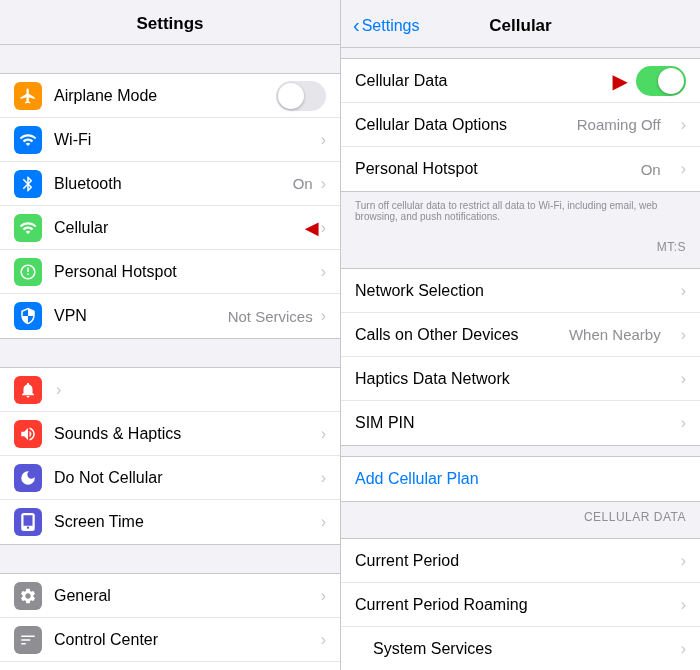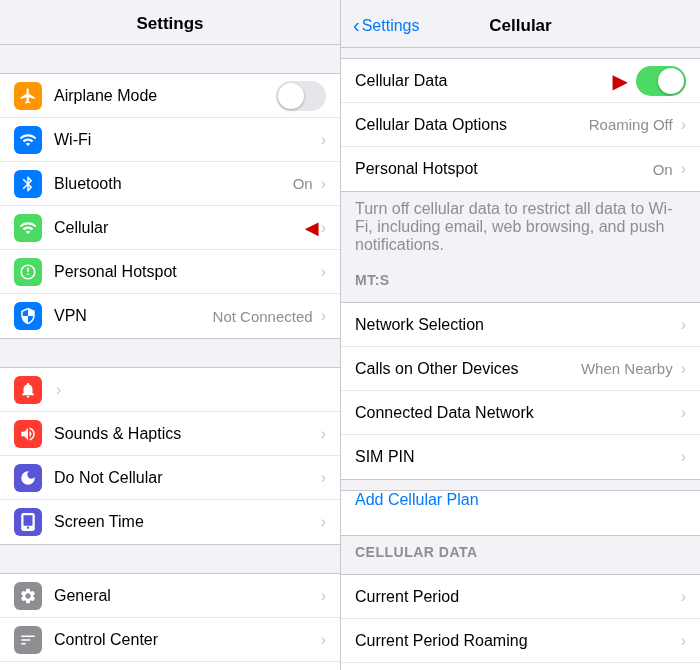--- a/index.html
+++ b/index.html
@@ -189,21 +189,21 @@
 
     .right-row-label {
       flex: 1;
       font-size: 16px;
       color: #000;
     }
 
     .right-row-value {
       font-size: 15px;
       color: #8e8e93;
-      margin-right: 6px;
+      margin-right: 18px;
     }
 
     
     .toggle-green {
       width: 50px;
       height: 30px;
       border-radius: 15px;
       background: #4cd964;
       position: relative;
       flex-shrink: 0;
@@ -222,46 +222,48 @@
 
     
     .red-arrow-right {
       color: #cc0000;
       font-size: 20px;
       margin-right: 8px;
     }
 
     
     .info-text {
-      font-size: 16px;
+      font-size: 10px;
       color: #8e8e93;
       padding: 8px 14px 10px;
       background: #f2f2f7;
     }
 
     
     .section-header {
-      font-size: 14px;
+      font-size: 12px;
       color: #8e8e93;
-      font-weight: 700;
+      font-weight: 400;
       padding: 8px 14px 4px;
       letter-spacing: 0.5px;
       text-transform: uppercase;
+      text-align: right;
     }
 
     
     .add-plan {
       background: #fff;
       margin-top: 10px;
       border-top: 1px solid #c8c8cc;
       border-bottom: 1px solid #c8c8cc;
     }
 
     .add-plan-row {
       display: flex;
+      align-items: center;
       padding: 0 14px;
       height: 44px;
     }
 
     .add-plan-label {
       font-size: 16px;
       color: #007aff;
     }
   </style>
 </head>
@@ -326,21 +328,21 @@
       <span class="chevron">›</span>
     </div>
 
     <div class="settings-row">
       <div class="icon-wrap" style="background:#007aff;">
         <svg viewBox="0 0 24 24" fill="white">
             <path d="M12 1L3 5v6c0 5.55 3.84 10.74 9 12 5.16-1.26 9-6.45 9-12V5l-9-4zm0 10.99h7c-.53 4.12-3.28 7.79-7 8.94V12H5V6.3l7-3.11v8.8z"></path>
           </svg>
       </div>
       <span class="row-label">VPN</span>
-      <span class="row-value">Not Connected</span>
+      <span class="row-value">Not Services</span>
       <span class="chevron">›</span>
     </div>
   </div>
 
   <div class="settings-group">
     <div class="settings-row">
       <div class="icon-wrap" style="background:#ff3b30;">
         <svg viewBox="0 0 24 24" fill="white">
             <path d="M12 22c1.1 0 2-.9 2-2h-4c0 1.1.9 2 2 2zm6-6v-5c0-3.07-1.63-5.64-4.5-6.32V4c0-.83-.67-1.5-1.5-1.5s-1.5.67-1.5 1.5v.68C7.64 5.36 6 7.92 6 11v5l-2 2v1h16v-1l-2-2z"></path>
           </svg>
@@ -457,21 +459,21 @@
     <div class="right-row">
       <span class="right-row-label">Network Selection</span>
       <span class="chevron">›</span>
     </div>
     <div class="right-row">
       <span class="right-row-label">Calls on Other Devices</span>
       <span class="right-row-value">When Nearby</span>
       <span class="chevron">›</span>
     </div>
     <div class="right-row">
-      <span class="right-row-label">Connected Data Network</span>
+      <span class="right-row-label">Haptics Data Network</span>
       <span class="chevron">›</span>
     </div>
     <div class="right-row">
       <span class="right-row-label">SIM PIN</span>
       <span class="chevron">›</span>
     </div>
   </div>
 
   <div class="add-plan">
     <div class="add-plan-row">

